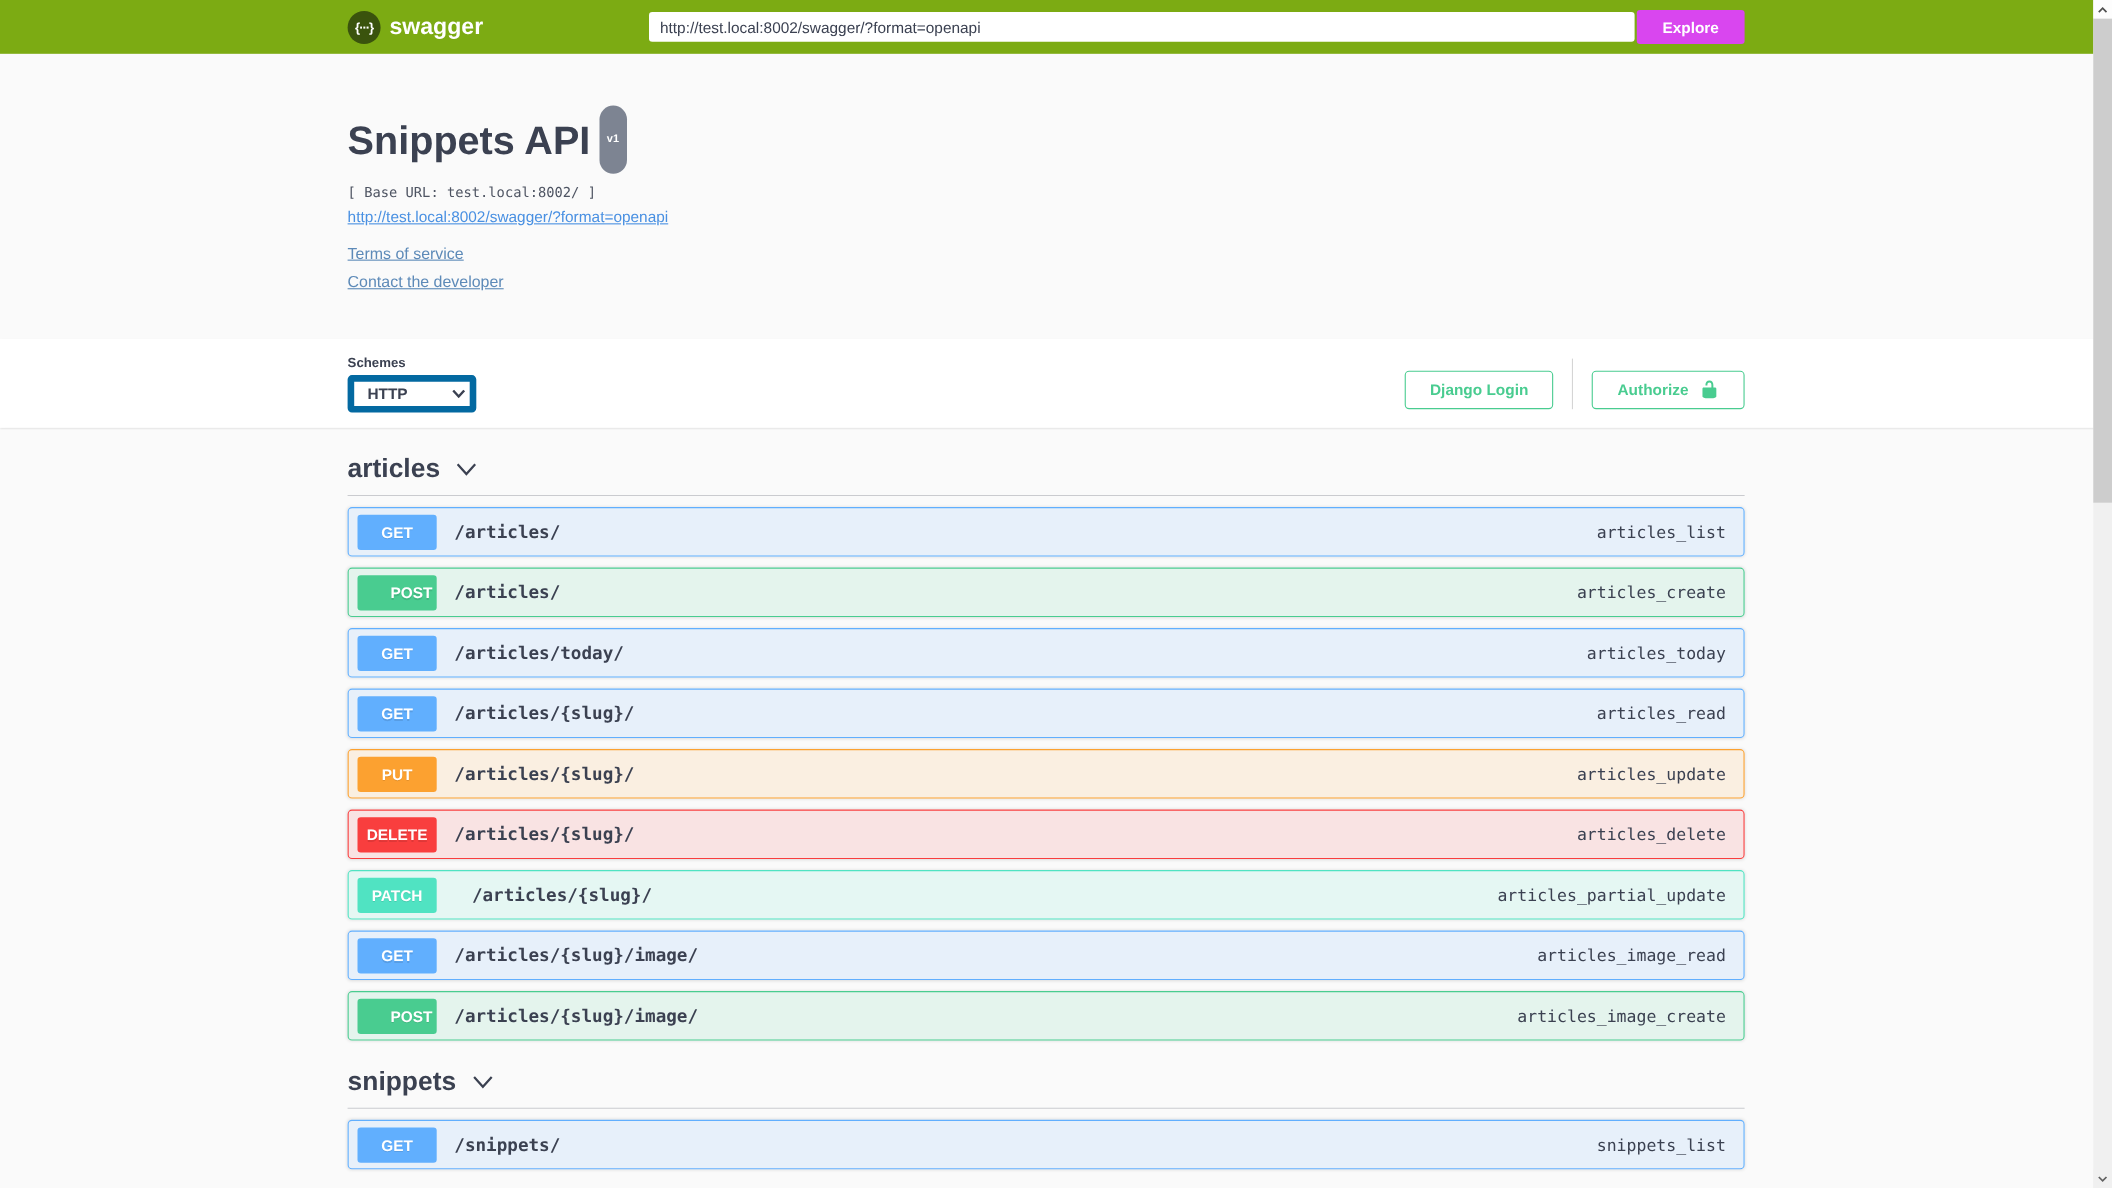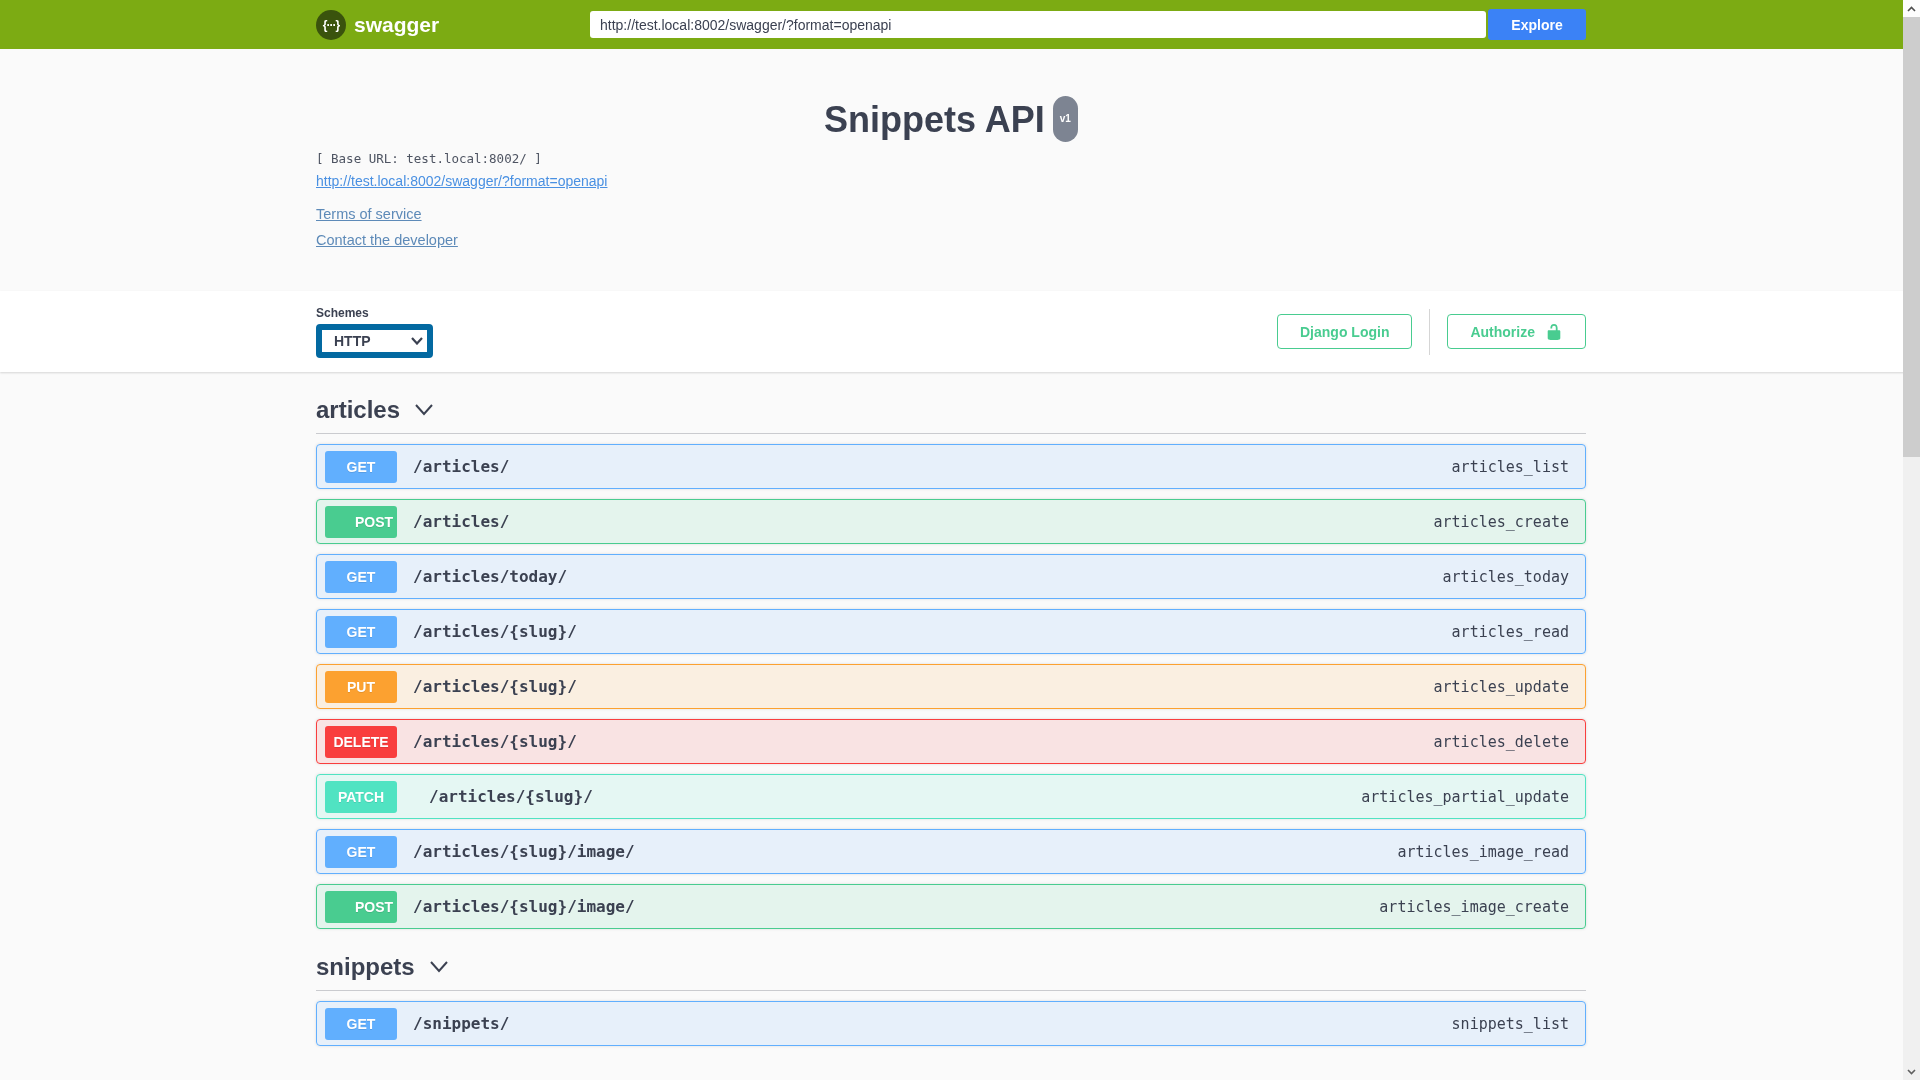--- a/index.html
+++ b/index.html
@@ -24,27 +24,27 @@
   }
   .logo-text { color:#ffffff; font-size:21px; font-weight:bold; margin-left:8px; }
   .topbar-right { margin-left:auto; display:flex; align-items:center; }
   .url-input {
     width:896px; height:27px; border:none; border-radius:3px;
     padding:0 10px; font-size:14px; color:#3b4151; outline:none;
     font-family:"Liberation Sans", sans-serif;
   }
   .explore-btn {
     margin-left:2px; width:98px; height:31px; border:none; border-radius:3px;
-    background:#3b82f6; color:#ffffff; font-weight:bold; font-size:14px;
+    background:#d946ef; color:#ffffff; font-weight:bold; font-size:14px;
     cursor:pointer; font-family:"Liberation Sans", sans-serif;
   }
 
   
   .info { padding-top:51px; padding-bottom:42px; background:#fafafa; }
-  .info h2 { font-size:36px; font-weight:bold; color:#3b4151; line-height:40px;text-align:center; }
+  .info h2 { font-size:36px; font-weight:bold; color:#3b4151; line-height:56px; }
   .version-badge {
     display:inline-block; background:#7d8492; color:#ffffff;
     font-size:10px; font-weight:bold; padding:3px 7px; border-radius:50px;
     vertical-align:top; position:relative; top:-4px; margin-left:8px;
   }
   .base-url {
     font-family:"DejaVu Sans Mono", monospace;
     font-size:12.5px; color:rgba(59,65,81,.9); margin-top:5px;
   }
   .spec-link {
@@ -67,21 +67,21 @@
   .scheme-group { display:flex; flex-direction:column; }
   .scheme-label { font-size:12px; font-weight:bold; color:#3b4151; margin-bottom:4px; }
   .select-wrap { position:relative; width:117px; }
   .scheme-select {
     width:117px; height:34px; border:6px solid #0369a1; border-radius:4px;
     background:#ffffff; font-weight:bold; font-size:14px; color:#3b4151;
     padding:0 30px 0 12px; appearance:none; -webkit-appearance:none;
     font-family:"Liberation Sans", sans-serif; cursor:pointer;
   }
   .select-chevron { position:absolute; right:10px; top:13px; pointer-events:none; }
-  .auth-group { margin-left:auto; display:flex; align-items:center; }
+  .auth-group { margin-left:auto; display:flex; align-items:flex-end; }
   .auth-btn {
     display:flex; align-items:center; justify-content:center; gap:10px;
     border:1.5px solid #49cc90; color:#49cc90; background:transparent;
     font-weight:bold; font-size:14px; border-radius:4px; height:35px;
     padding:0 22px; cursor:pointer; font-family:"Liberation Sans", sans-serif;
   }
   .auth-divider { width:1px; height:46px; background:#d5d5d5; margin:0 17px; }
 
   
   .section-header {

